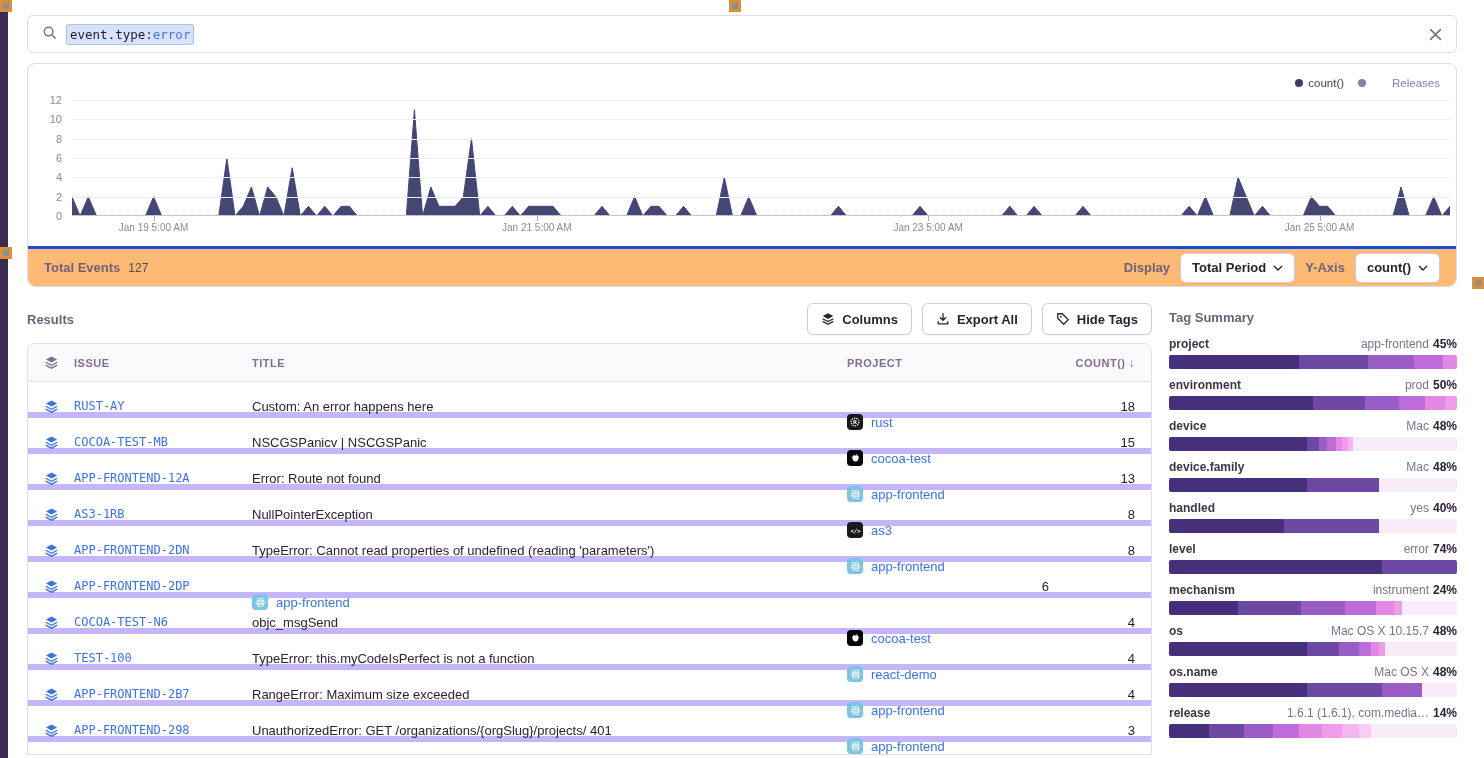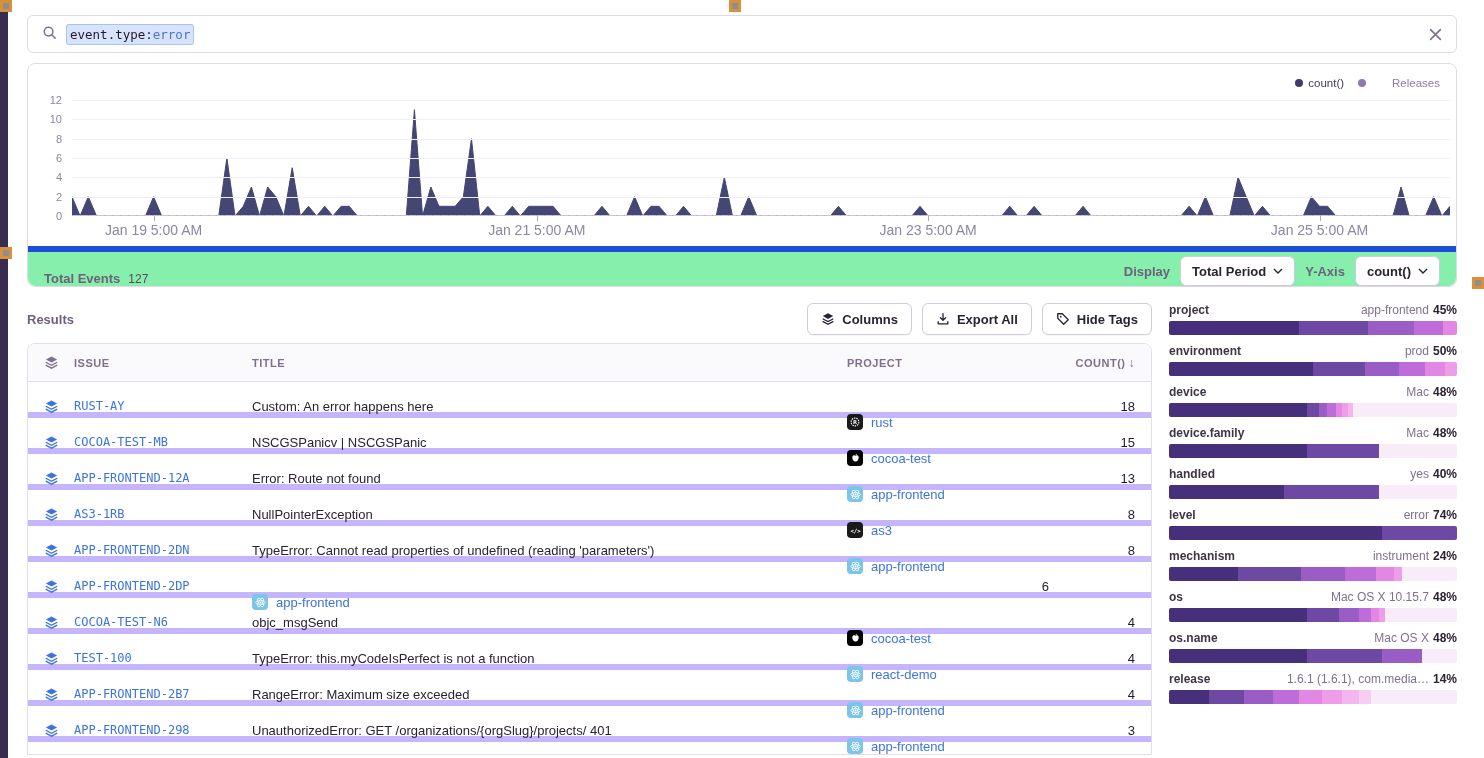--- a/index.html
+++ b/index.html
@@ -35,25 +35,25 @@
   .chart-body { display:flex; padding:30px 6px 0 0; }
   .y-labels { width:44px; position:relative; height:122px; }
   .y-labels span { position:absolute; right:10px; font-size:11px; color:#8D87A0; transform:translateY(-6px); }
   .plot { flex:1; position:relative; height:122px; }
   .gridline { position:absolute; left:0; right:0; height:1px; background:#F0EEF4; }
   .baseline { position:absolute; left:0; right:0; bottom:0; height:1px; background:#8A7CB8;
     background-image:repeating-linear-gradient(90deg,#B4ABCB 0 1px, #C9C2DC 1px 8px); }
   .plot svg { position:absolute; left:0; top:0; width:100%; height:122px; display:block; }
   .x-tick { position:absolute; width:1px; height:5px; background:#AFA8C0; top:122px; }
   .x-labels { position:relative; height:26px; margin-left:44px; margin-right:6px; }
-  .x-labels span { position:absolute; top:6px; transform:translateX(-50%); font-size:14px; color:#8D87A0; white-space:nowrap; }
-
-  .chart-footer { position:absolute; bottom:0; left:0; right:0; height:40px; border-top:6px solid #1d4ed8;
-    display:flex; align-items:flex-end; justify-content:space-between; padding:0 16px;
-    border-radius:0 0 8px 8px; background:#86efac; }
+  .x-labels span { position:absolute; top:6px; transform:translateX(-50%); font-size:10px; color:#8D87A0; white-space:nowrap; }
+
+  .chart-footer { position:absolute; bottom:0; left:0; right:0; height:40px; border-top:3px solid #1d4ed8;
+    display:flex; align-items:center; justify-content:space-between; padding:0 16px;
+    border-radius:0 0 8px 8px; background:#fdba74; }
   .cf-left { display:flex; align-items:baseline; gap:8px; }
   .cf-label { font-size:13px; font-weight:bold; color:#6F617C; }
   .cf-value { font-size:12px; color:#57495E; }
   .cf-right { display:flex; align-items:center; gap:10px; }
   .dropdown { display:flex; align-items:center; gap:7px; height:30px; padding:0 11px;
     border:1px solid #D2CBDC; border-radius:6px; background:#fff; font-size:13px; font-weight:bold;
     color:#2B2233; cursor:pointer; box-shadow:0 1px 1px rgba(40,20,60,.04); }
 
   
   .results-area { margin-top:16px; display:flex; gap:17px; }
@@ -468,20 +468,21 @@
                   <span>app-frontend</span>
                 </div>
                 <div class="cell-count">3</div>
               </div>
             </div>
           <div class="stub-row"></div>
         </div>
       </div>
 
       <div class="tag-sidebar">
+        <div class="section-heading">Tag Summary</div>
         <div id="tag-blocks">
             <div class="tag-block">
               <div class="tag-head">
                 <span class="tag-name">project</span>
                 <span class="tag-right"><span>app-frontend</span><span class="tag-pct">45%</span></span>
               </div>
               <div class="tag-bar">
                 <div class="tag-seg" style="width:45%;background:#46307B"></div>
                 <div class="tag-seg" style="width:24%;background:#6E49A3"></div>
                 <div class="tag-seg" style="width:16%;background:#9A5CC5"></div>

